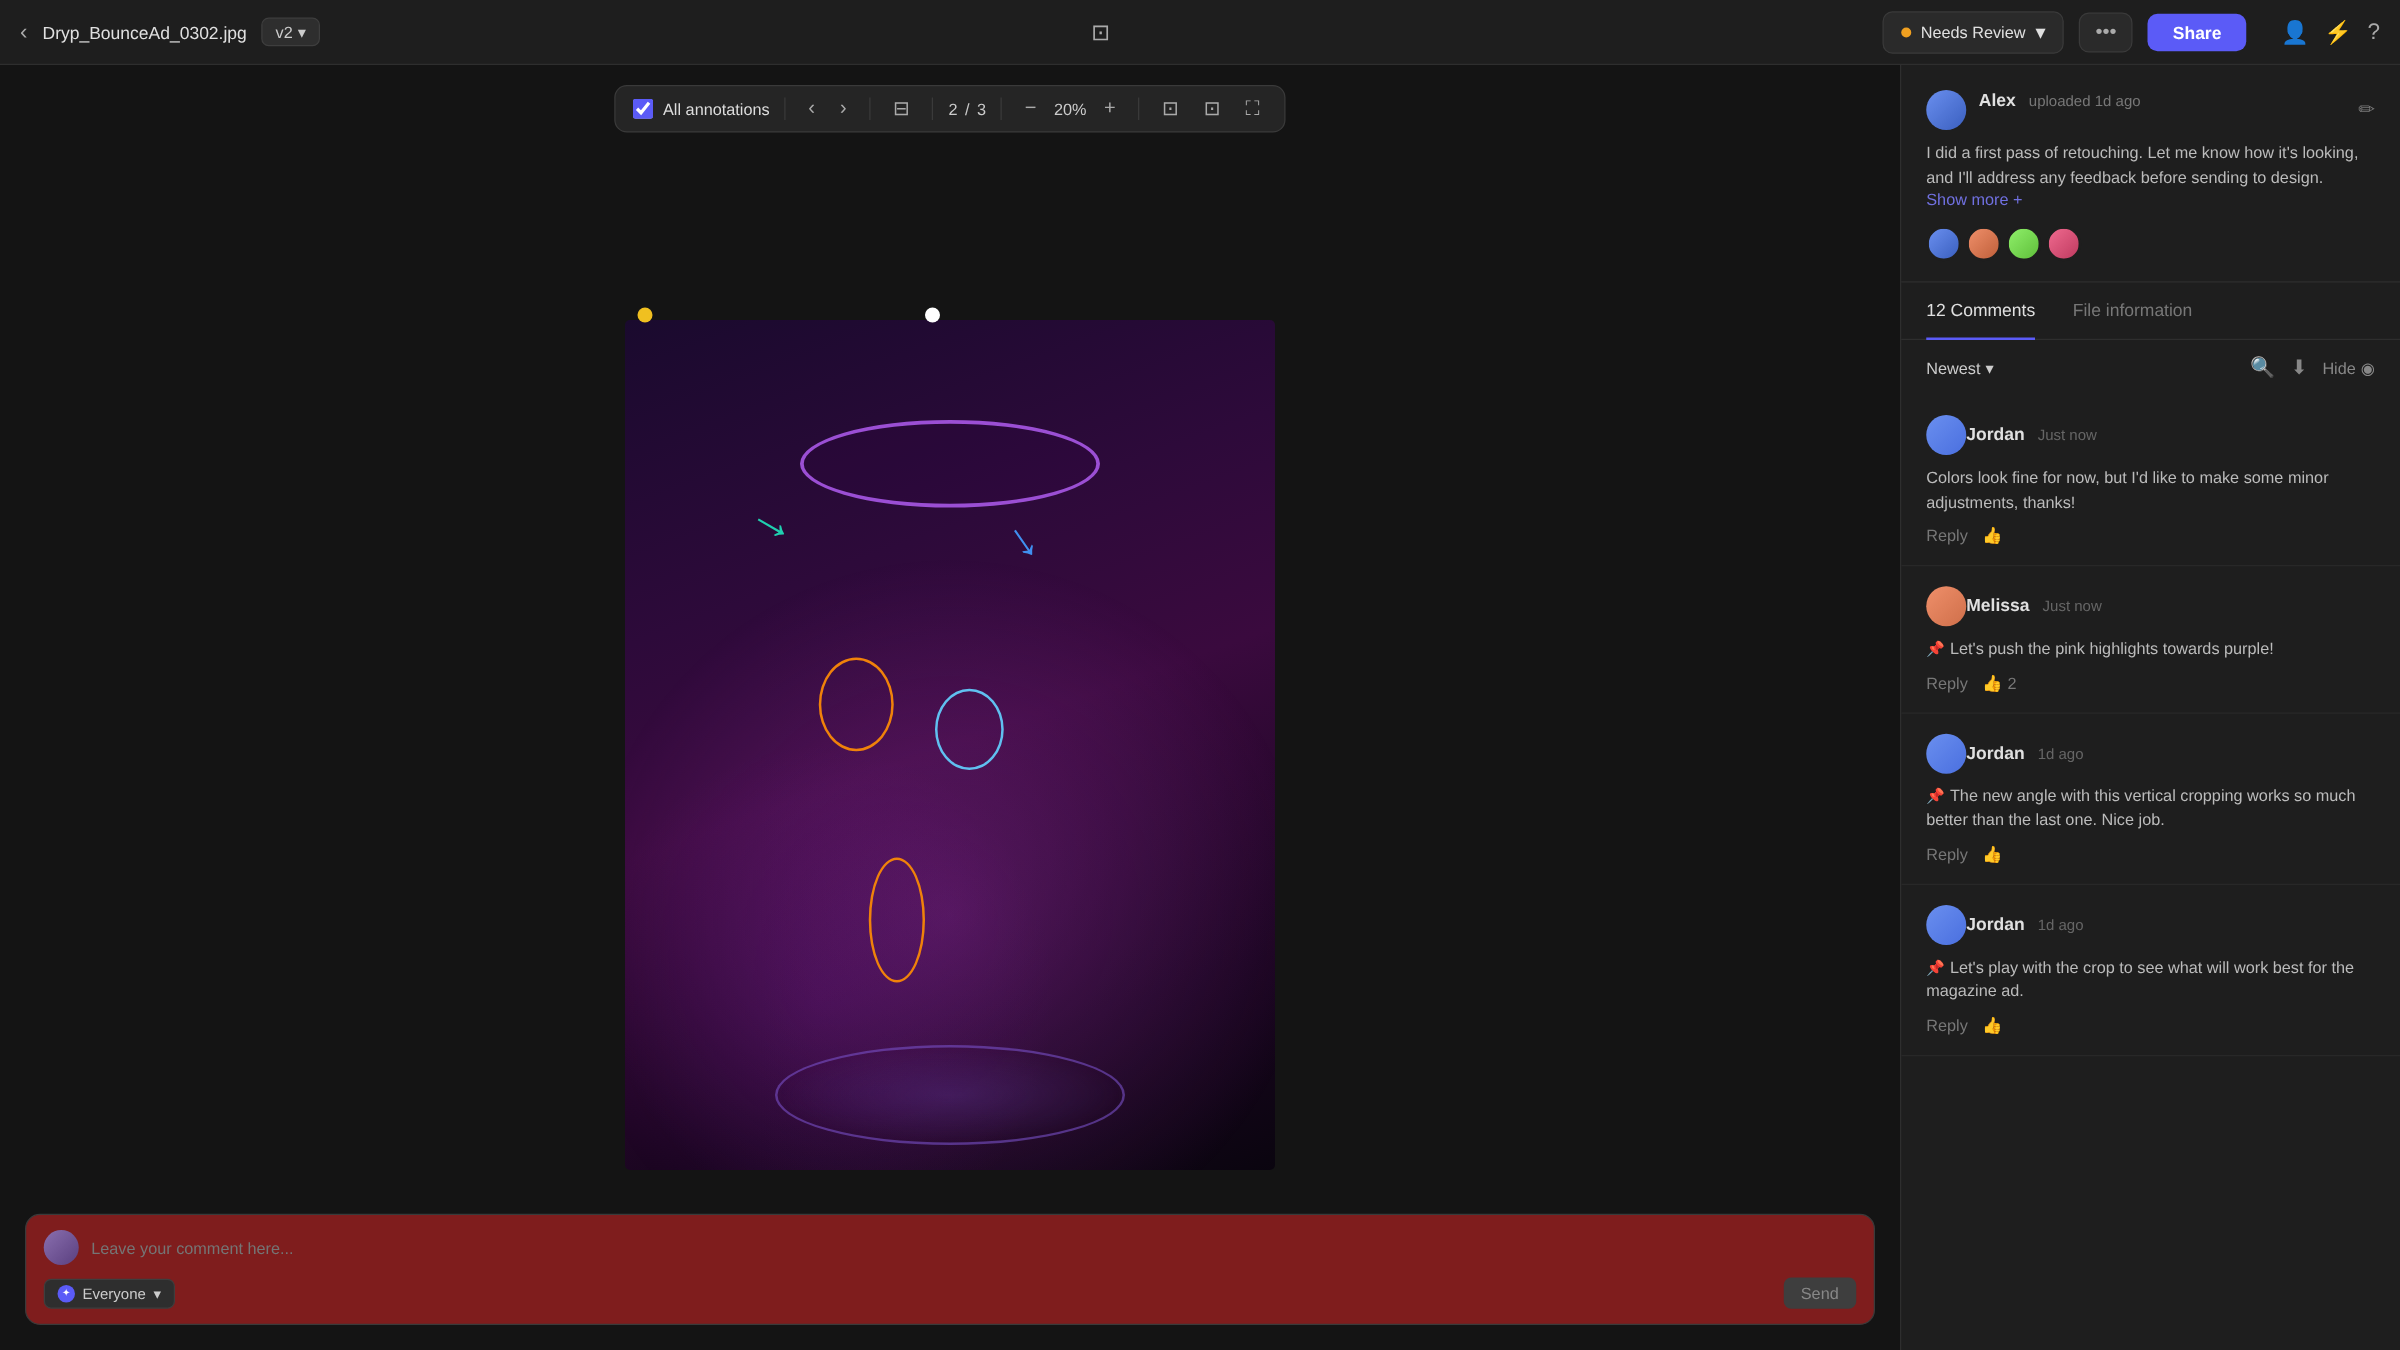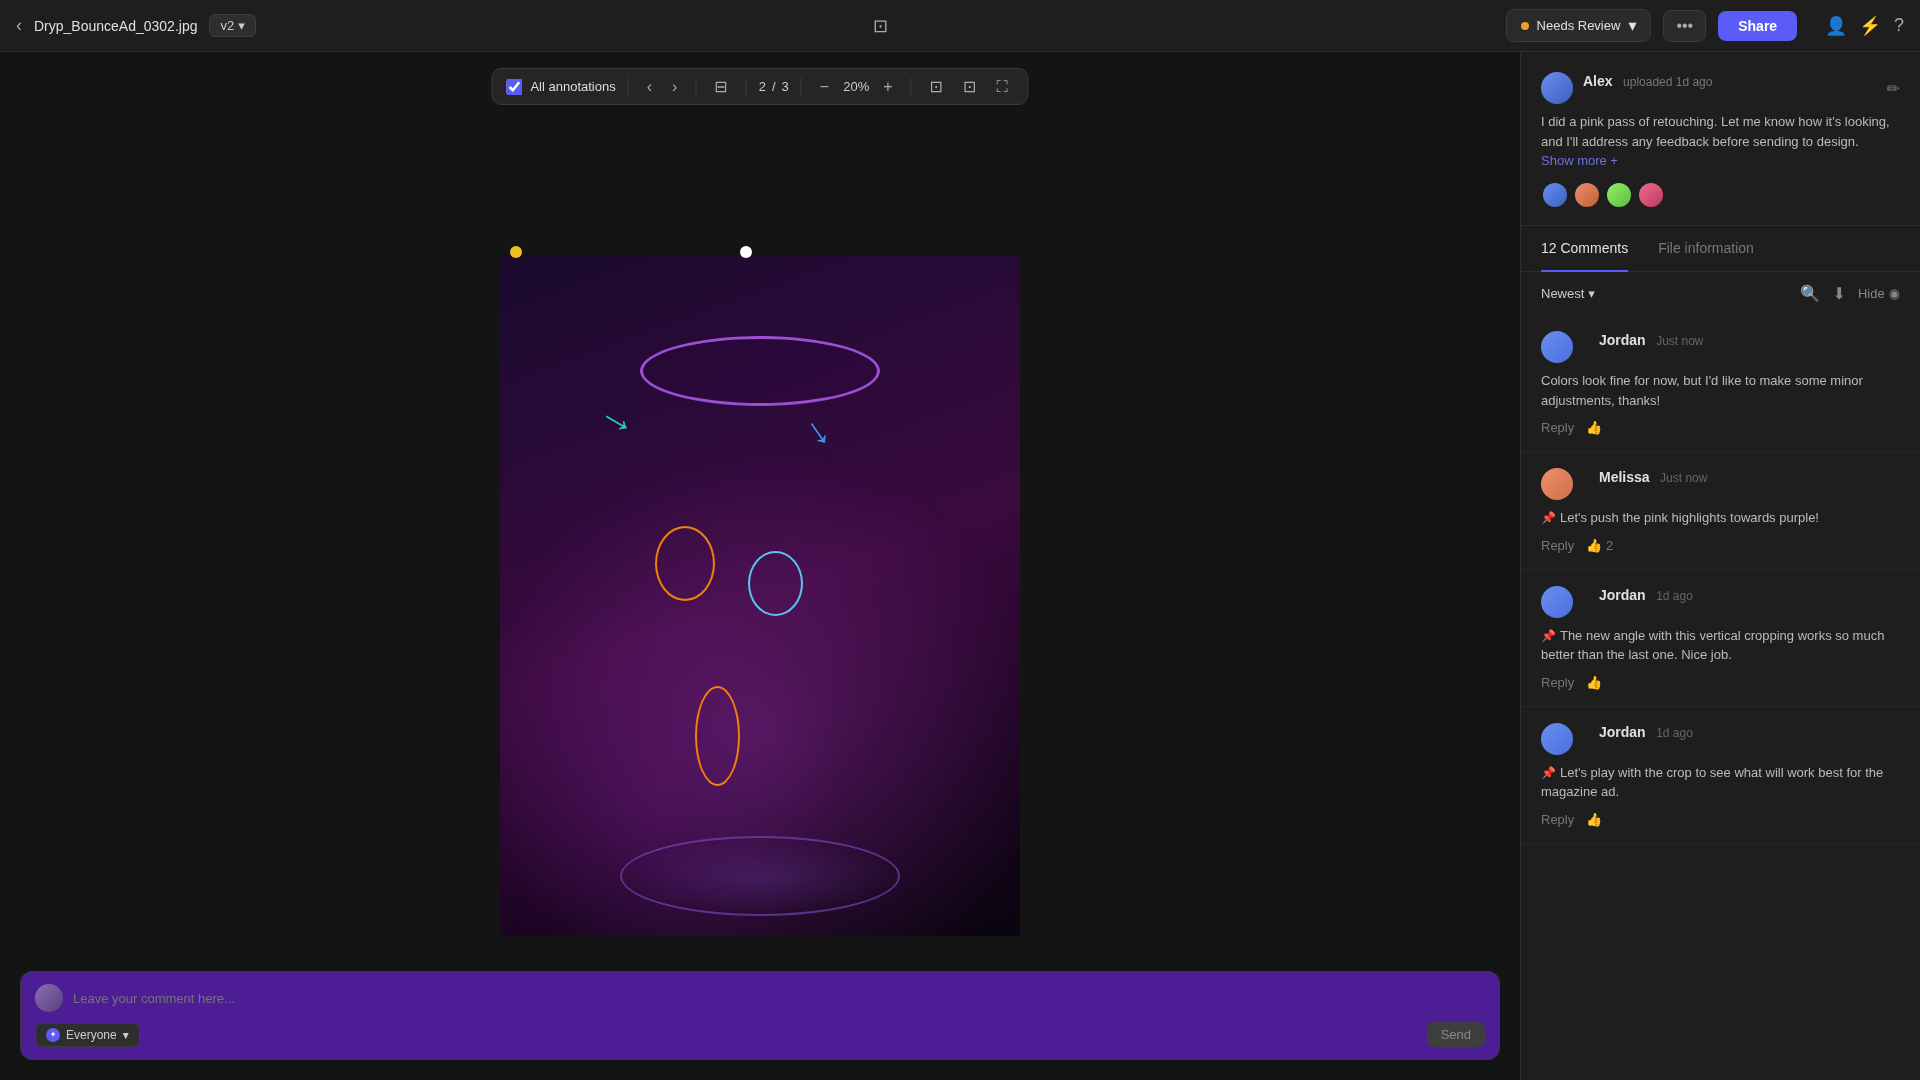--- a/index.html
+++ b/index.html
@@ -306,21 +306,21 @@
       border-radius: 50%;
       background: #ffffff;
     }
 
     
     .comment-input-area {
       position: absolute;
       bottom: 20px;
       left: 20px;
       right: 20px;
-      background: #4c1d95;
+      background: #7f1d1d;
       border: 1px solid #3a3a3a;
       border-radius: 12px;
       padding: 12px 14px;
       z-index: 10;
     }
     .comment-input-row {
       display: flex;
       align-items: center;
       gap: 10px;
     }
@@ -529,21 +529,22 @@
     .comments-list::-webkit-scrollbar { width: 4px; }
     .comments-list::-webkit-scrollbar-track { background: #1e1e1e; }
     .comments-list::-webkit-scrollbar-thumb { background: #3e3e3e; border-radius: 2px; }
 
     .comment-item {
       padding: 16px 20px;
       border-bottom: 1px solid #282828;
     }
     .comment-header {
       display: flex;
-      gap: 26px;
+      align-items: center;
+      gap: 0;
       margin-bottom: 8px;
     }
     .comment-avatar {
       width: 32px;
       height: 32px;
       border-radius: 50%;
       flex-shrink: 0;
     }
     .c-av-jordan { background: linear-gradient(135deg, #6a8fef, #4a6fdf); }
     .c-av-melissa { background: linear-gradient(135deg, #ef8f6a, #cf6f4a); }
@@ -692,21 +693,21 @@
       <div class="file-desc-header">
         <div class="file-desc-user">
           <div class="avatar av-1"></div>
           <div>
             <span class="avatar-name">Alex</span>
             <span class="avatar-time">uploaded 1d ago</span>
           </div>
         </div>
         <button class="edit-btn">✏</button>
       </div>
-      <div class="file-desc-text">I did a pink pass of retouching. Let me know how it's looking, and I'll address any feedback before sending to design.</div>
+      <div class="file-desc-text">I did a first pass of retouching. Let me know how it's looking, and I'll address any feedback before sending to design.</div>
       <div class="show-more">Show more +</div>
       <div class="avatars-row">
         <div class="av av-1"></div>
         <div class="av av-2"></div>
         <div class="av av-3"></div>
         <div class="av av-4"></div>
       </div>
     </div>
 
     <div class="panel-tabs">

